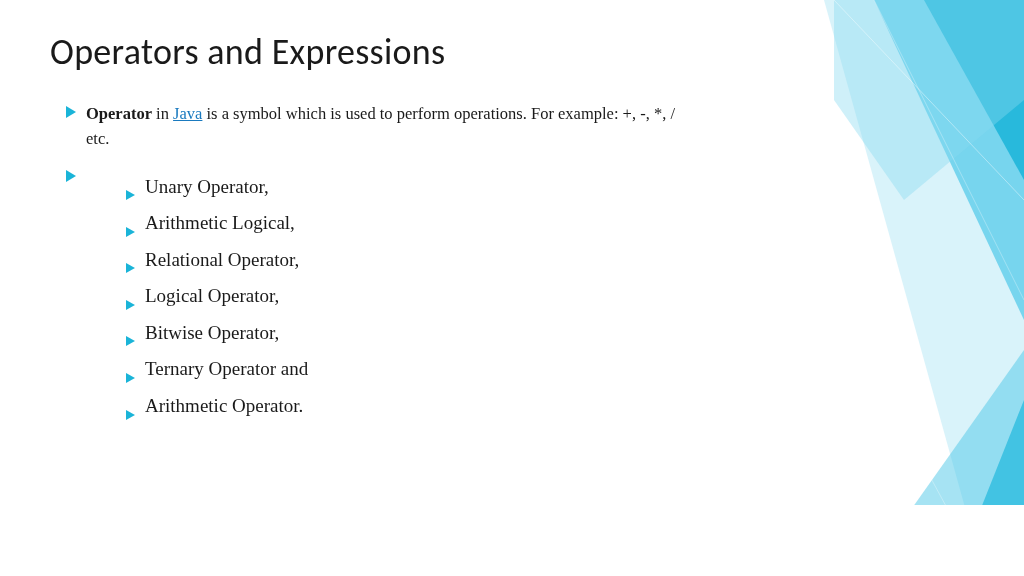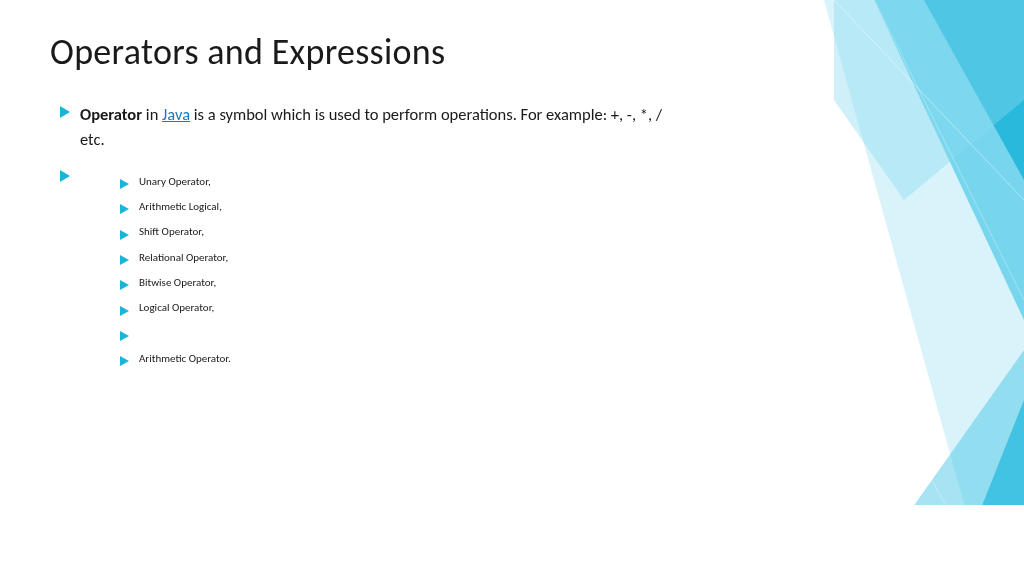--- a/index.html
+++ b/index.html
@@ -42,21 +42,22 @@
       font-size: 36px;
       font-weight: 300;
       color: #1a1a1a;
       margin-bottom: 28px;
       letter-spacing: 0.3px;
     }
 
     .bullet-list {
       list-style: none;
       padding: 0;
-      margin: 10px;
+      margin: 16px;
+      font-family: Liberation Serif, serif;
     }
 
     .bullet-list > li {
       display: flex;
       align-items: flex-start;
       margin-bottom: 14px;
       font-size: 16.5px;
       color: #1a1a1a;
       line-height: 1.5;
     }
@@ -64,21 +65,21 @@
     .sub-bullet-list {
       list-style: none;
       padding: 0;
       margin: 8px 0 0 40px;
     }
 
     .sub-bullet-list > li {
       display: flex;
       align-items: flex-end;
       margin-bottom: 10px;
-      font-size: 11px;
+      font-size: 19px;
       color: #1a1a1a;
       line-height: 1.4;
     }
 
     .java-link {
       color: #1a7abf;
       text-decoration: underline;
     }
 
     strong {
@@ -157,36 +158,33 @@
             <li>
               <span class="arrow-icon-sm"></span>
               <span>Unary Operator,</span>
             </li>
             <li>
               <span class="arrow-icon-sm"></span>
               <span>Arithmetic Logical,</span>
             </li>
             <li>
               <span class="arrow-icon-sm"></span>
-              <span>Shift Operator,</span>
+              <span>Relational Operator,</span>
             </li>
             <li>
               <span class="arrow-icon-sm"></span>
-              <span>Relational Operator,</span>
+              <span>Logical Operator,</span>
             </li>
             <li>
               <span class="arrow-icon-sm"></span>
               <span>Bitwise Operator,</span>
             </li>
             <li>
               <span class="arrow-icon-sm"></span>
-              <span>Logical Operator,</span>
-            </li>
-            <li>
-              <span class="arrow-icon-sm"></span>
+              <span>Ternary Operator and</span>
             </li>
             <li>
               <span class="arrow-icon-sm"></span>
               <span>Arithmetic Operator.</span>
             </li>
           </ul>
         </div>
       </li>
 
     </ul>

